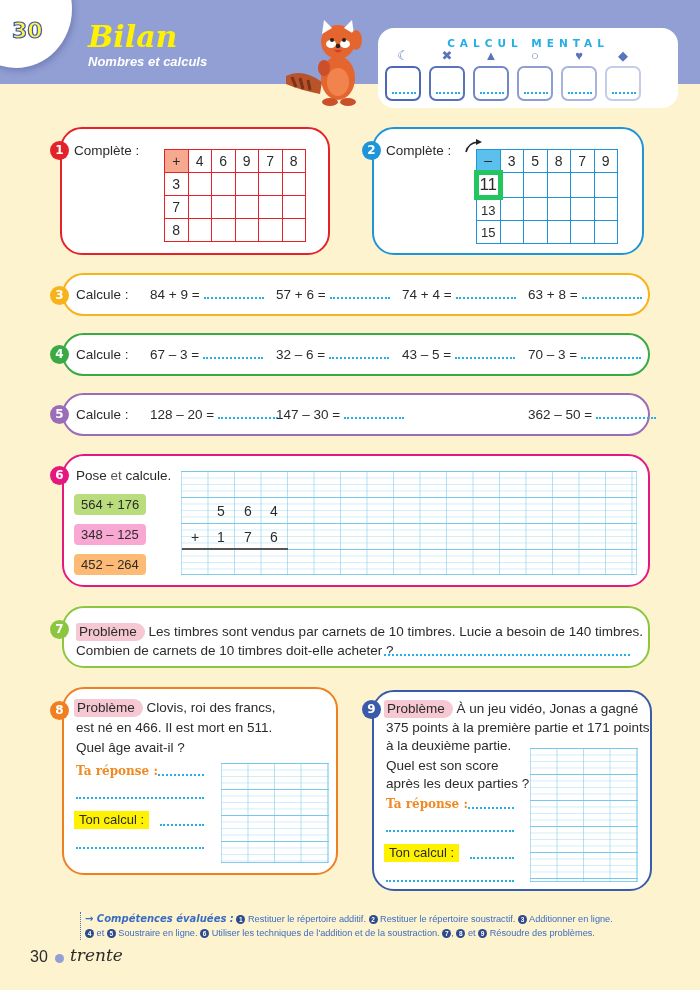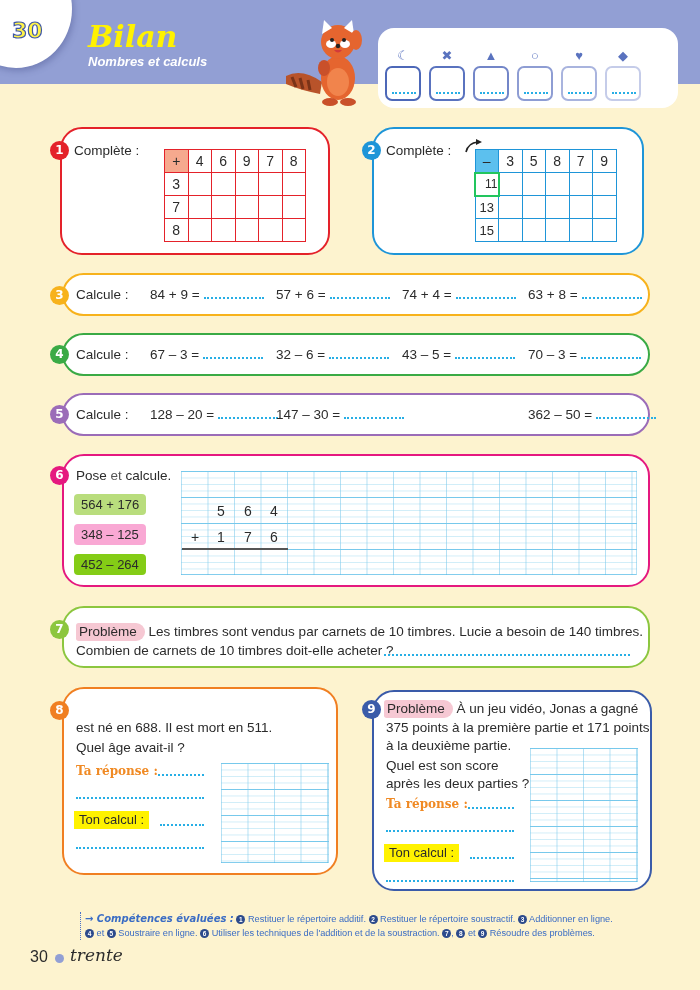--- a/index.html
+++ b/index.html
@@ -149,20 +149,21 @@
   <circle cx="62" cy="24" r="2" fill="#222"></circle>
   <circle cx="56" cy="30" r="2.2" fill="#222"></circle>
   <path d="M52 34 Q56 39 60 34 Z" fill="#d23a3a"></path>
   <ellipse cx="74" cy="24" rx="6" ry="10" fill="#e5652f"></ellipse>
   <ellipse cx="42" cy="52" rx="6" ry="8" fill="#c9502a"></ellipse>
   <ellipse cx="48" cy="86" rx="8" ry="4" fill="#c9502a"></ellipse>
   <ellipse cx="66" cy="86" rx="8" ry="4" fill="#c9502a"></ellipse>
 </svg>
 
 <div class="cm-panel">
+  <div class="cm-title">CALCUL MENTAL</div>
 
   <div class="cm-sym" style="left:7px;">☾</div>
   <div class="cm-box" style="left:7px;border-color:#4d68b8;">
       <div class="cm-dots"></div>
     </div>
 
   <div class="cm-sym" style="left:51px;">✖</div>
   <div class="cm-box" style="left:51px;border-color:#5a73bf;">
       <div class="cm-dots"></div>
     </div>
@@ -239,21 +240,21 @@
     <tbody>
         <tr>
       <td style="background:#5cc0ee;border:1px solid #1e95d8;">–</td>
       <td style="border:1px solid #1e95d8;">3</td>
       <td style="border:1px solid #1e95d8;">5</td>
       <td style="border:1px solid #1e95d8;">8</td>
       <td style="border:1px solid #1e95d8;">7</td>
       <td style="border:1px solid #1e95d8;">9</td>
     </tr>
     <tr>
-      <td style="border:2px solid #22c55e;font-size:12px;text-align:right;">11</td>
+      <td style="border:5px solid #22c55e;font-size:17px;">11</td>
       <td style="border:1px solid #1e95d8;"></td>
       <td style="border:1px solid #1e95d8;"></td>
       <td style="border:1px solid #1e95d8;"></td>
       <td style="border:1px solid #1e95d8;"></td>
       <td style="border:1px solid #1e95d8;"></td>
     </tr>
     <tr>
       <td style="border:1px solid #1e95d8;font-size:13px;">13</td>
       <td style="border:1px solid #1e95d8;"></td>
       <td style="border:1px solid #1e95d8;"></td>
@@ -300,21 +301,21 @@
   <div class="op" style="left:464px;top:12px;"><span>362 – 50 =</span><span class="dots"></span></div>
 </div>
 <div class="num-badge" style="left:50px;top:405px;background:#9b6cb8;">5</div>
 
 <div class="card" style="left:62px;top:454px;width:588px;height:133px;border:2px solid #e5187f;">
   <div class="label" style="left:12px;top:12px;">
     <span>Pose</span><span style="color:#555;"> et </span><span>calcule.</span>
   </div>
   <div class="pill" style="left:10px;top:38px;background:#b9dd7d;">564 + 176</div>
   <div class="pill" style="left:10px;top:68px;background:#f9a8d4;">348 – 125</div>
-  <div class="pill" style="left:10px;top:98px;background:#84cc16;">452 – 264</div>
+  <div class="pill" style="left:10px;top:98px;background:#fdba74;">452 – 264</div>
 
   <div class="ruled" style="left:117px;top:15px;width:456px;height:104px;"></div>
   <div class="digit" style="left:153px;top:47px;">5</div>
   <div class="digit" style="left:180px;top:47px;">6</div>
   <div class="digit" style="left:206px;top:47px;">4</div>
   <div class="digit" style="left:127px;top:73px;">+</div>
   <div class="digit" style="left:153px;top:73px;">1</div>
   <div class="digit" style="left:180px;top:73px;">7</div>
   <div class="digit" style="left:206px;top:73px;">6</div>
   <div style="position:absolute;left:118px;top:92px;width:106px;height:1.5px;background:#555;"></div>
@@ -327,21 +328,25 @@
     <span>Les timbres sont vendus par carnets de 10 timbres. Lucie a besoin de 140 timbres.</span>
   </div>
   <div class="ptext" style="left:12px;top:34px;white-space:nowrap;">
     <span>Combien de carnets de 10 timbres doit-elle acheter ?</span>
   </div>
   <div class="dline" style="left:320px;top:46px;width:246px;"></div>
 </div>
 <div class="num-badge" style="left:50px;top:620px;background:#8cc63f;">7</div>
 
 <div class="card" style="left:62px;top:687px;width:276px;height:188px;border:2px solid #f07f22;">
-  <div class="ptext" style="left:12px;top:30px;">est né en 688. Il est mort en 511.</div>
+  <div class="ptext" style="left:10px;top:10px;white-space:nowrap;">
+    <span class="prob-tag">Problème</span>
+    <span>Clovis, roi des francs,</span>
+  </div>
+  <div class="ptext" style="left:12px;top:30px;">est né en 466. Il est mort en 511.</div>
   <div class="ptext" style="left:12px;top:50px;">Quel âge avait-il ?</div>
   <div class="reponse" style="left:12px;top:75px;">Ta réponse :</div>
   <div class="dline" style="left:94px;top:85px;width:46px;"></div>
   <div class="dline" style="left:12px;top:108px;width:128px;"></div>
   <div class="ton-calcul" style="left:10px;top:122px;">Ton calcul :</div>
   <div class="dline" style="left:96px;top:135px;width:44px;"></div>
   <div class="dline" style="left:12px;top:158px;width:128px;"></div>
   <div class="ruled" style="left:157px;top:74px;width:108px;height:100px;"></div>
 </div>
 <div class="num-badge" style="left:50px;top:701px;background:#f07f22;">8</div>

